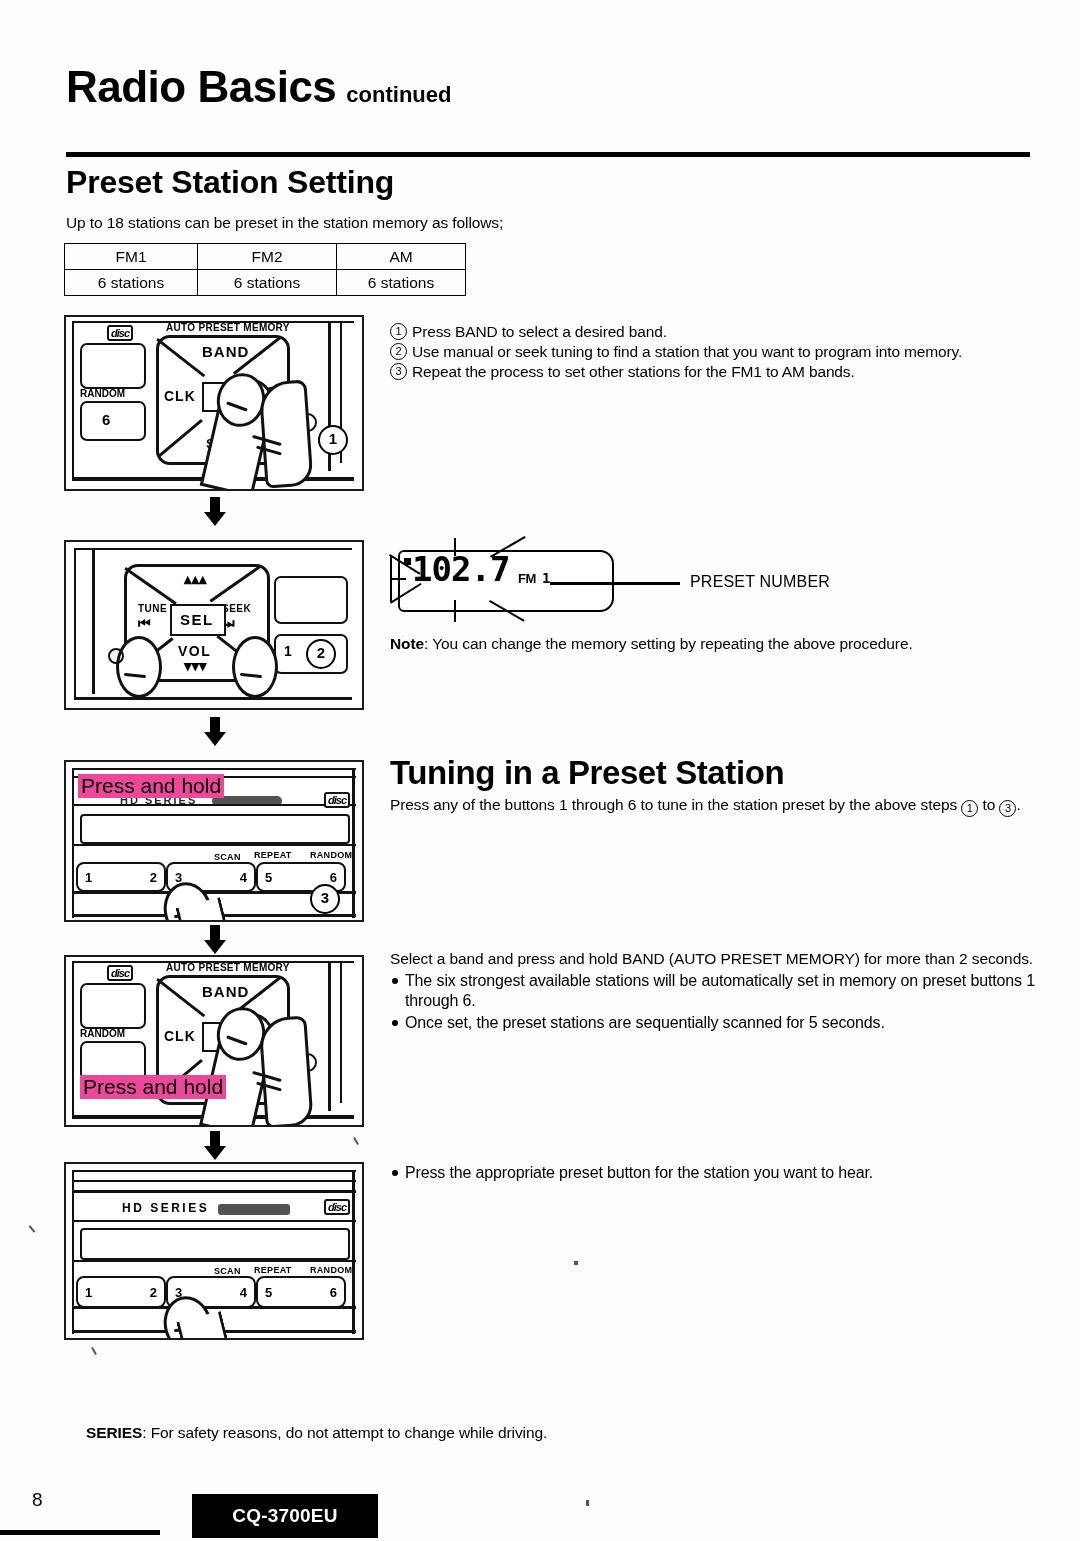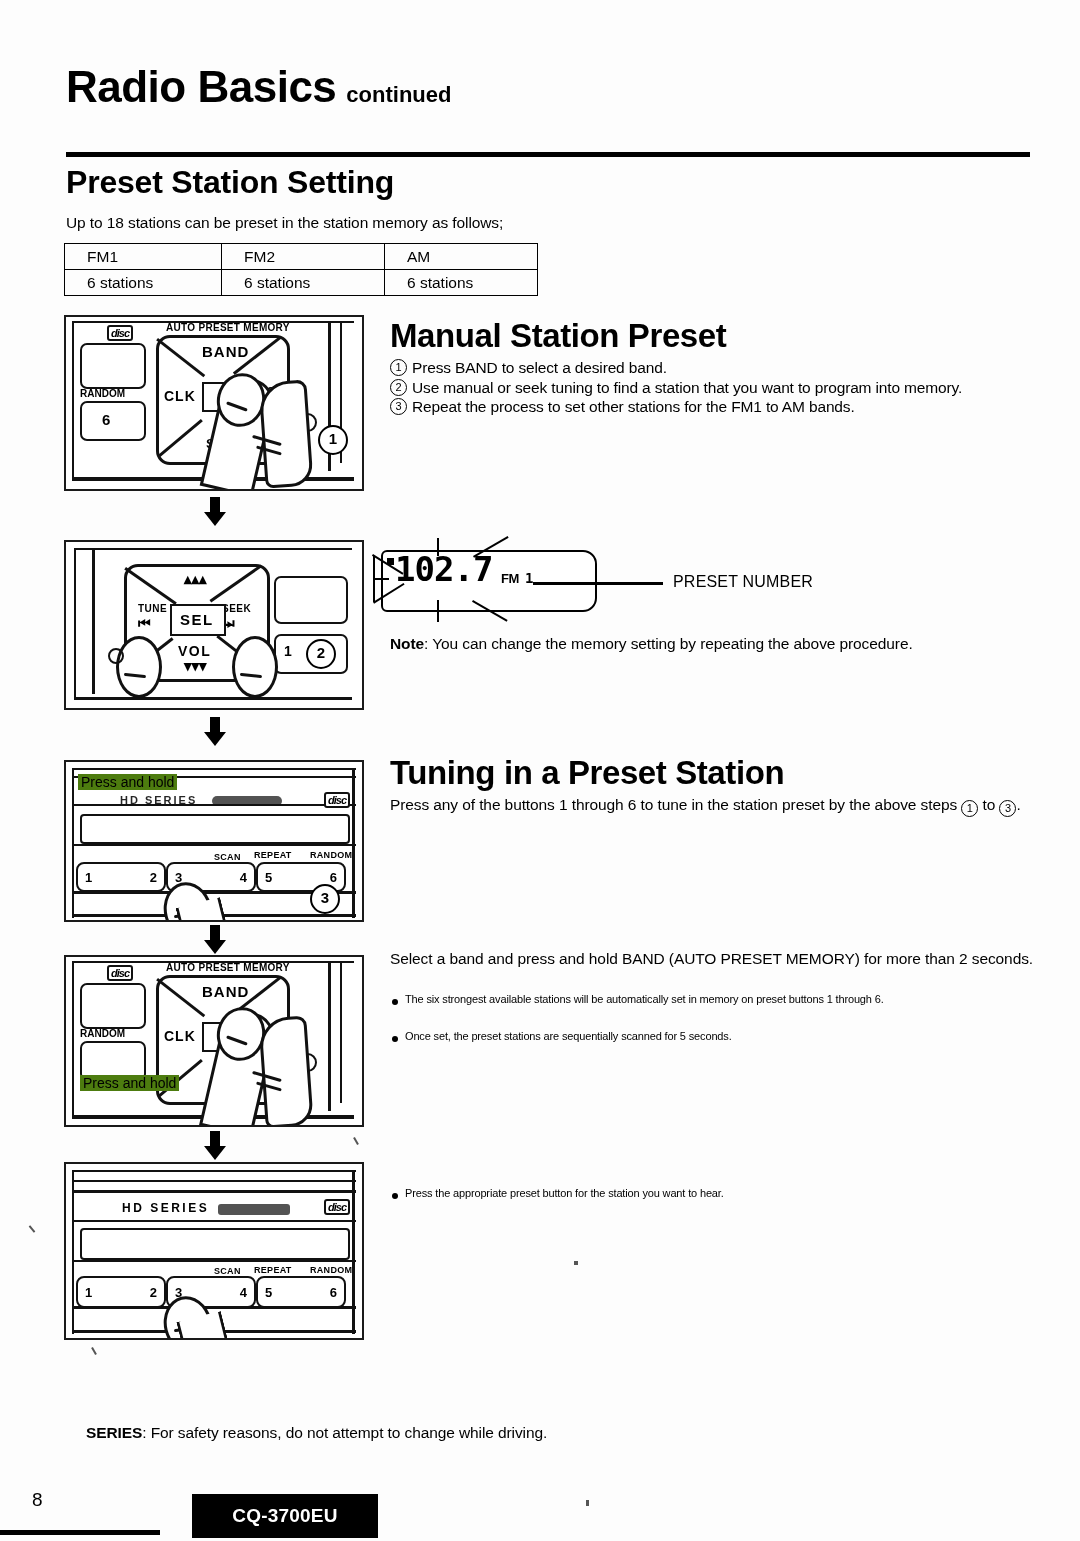--- a/index.html
+++ b/index.html
@@ -66,21 +66,22 @@
   
   .band-table {
     position: absolute;
     left: 64px;
     top: 243px;
     border-collapse: collapse;
     font-size: 15.5px;
   }
   .band-table td {
     border: 1.6px solid #000;
-    padding: 2px 22px;
+    text-align: center;
+    padding: 2px 10px;
     height: 21px;
     white-space: nowrap;
     margin-left: 28px;
   }
   .band-table td.w1 { width: 112px; }
   .band-table td.w2 { width: 118px; }
   .band-table td.w3 { width: 108px; }
 
   
   .fig {
@@ -203,23 +204,23 @@
     font-style: italic;
     letter-spacing: -1px;
     border: 2px solid #111;
     border-radius: 3px;
     padding: 0 2px;
     line-height: 12px;
     background: #fff;
   }
   .press-hold {
     position: absolute;
-    font-size: 14px;
+    font-size: 21px;
     font-weight: normal;
-    background: #4d7c0f;
+    background: #ec4899;
     padding: 0 3px;
     white-space: nowrap;
     z-index: 6;
   }
   .blurry {
     position: absolute;
     background: #111;
     opacity: 0.72;
   }
   .presetkey {
@@ -292,39 +293,38 @@
   .repeat-line {
     font-size: 15.5px;
     line-height: 1.285;
     padding-left: 22px;
     letter-spacing: -0.15px;
   }
   .bullets { margin: 0; padding: 0; list-style: none; }
   .bullets li {
     position: relative;
     padding-left: 15px;
-    font-size: 11px;
+    font-size: 16px;
     line-height: 1.285;
     letter-spacing: -0.15px;
     margin-bottom: 1px;
     text-align: justify;
-    margin-top: 23px;
   }
   .bullets li:before {
     content: "";
     position: absolute;
     left: 2px; top: 7px;
     width: 6px; height: 6px;
     background: #000;
     border-radius: 50%;
   }
   .note-lbl { font-weight: bold; }
 
   
-  .lcd-wrap { position: absolute; left: 373px; top: 538px; width: 645px; height: 90px; }
+  .lcd-wrap { position: absolute; left: 390px; top: 538px; width: 645px; height: 90px; }
   .lcd-box {
     position: absolute;
     left: 8px; top: 12px;
     width: 212px; height: 58px;
     border: 2.5px solid #000;
     border-radius: 6px 14px 14px 6px;
     background: #fff;
   }
   .lcd-digits {
     position: absolute;
@@ -639,21 +639,20 @@
         <span class="r">6</span>
       </div>
 
       <div class="fingertip" style="left:98px;top:132px;width:42px;height:52px;transform:rotate(-14deg);"></div>
       <div class="nailline" style="left:108px;top:164px;width:22px;transform:rotate(-6deg);"></div>
       <div class="finger" style="left:114px;top:152px;width:40px;height:34px;border-radius:0 0 6px 6px;transform:rotate(-14deg);border-top:none;"></div>
     </div>
   </div>
 
   <div class="rcol" style="top:318px;">
-    <h2 class="h2">Manual Station Preset</h2>
     <div class="steplist">
       <div class="step">
         <span class="cnum">1</span>
         <span>Press BAND to select a desired band.</span>
       </div>
       <div class="step">
         <span class="cnum">2</span>
         <span>Use manual or seek tuning to find a station that you want to program into memory.</span>
       </div>
       <div class="step">

